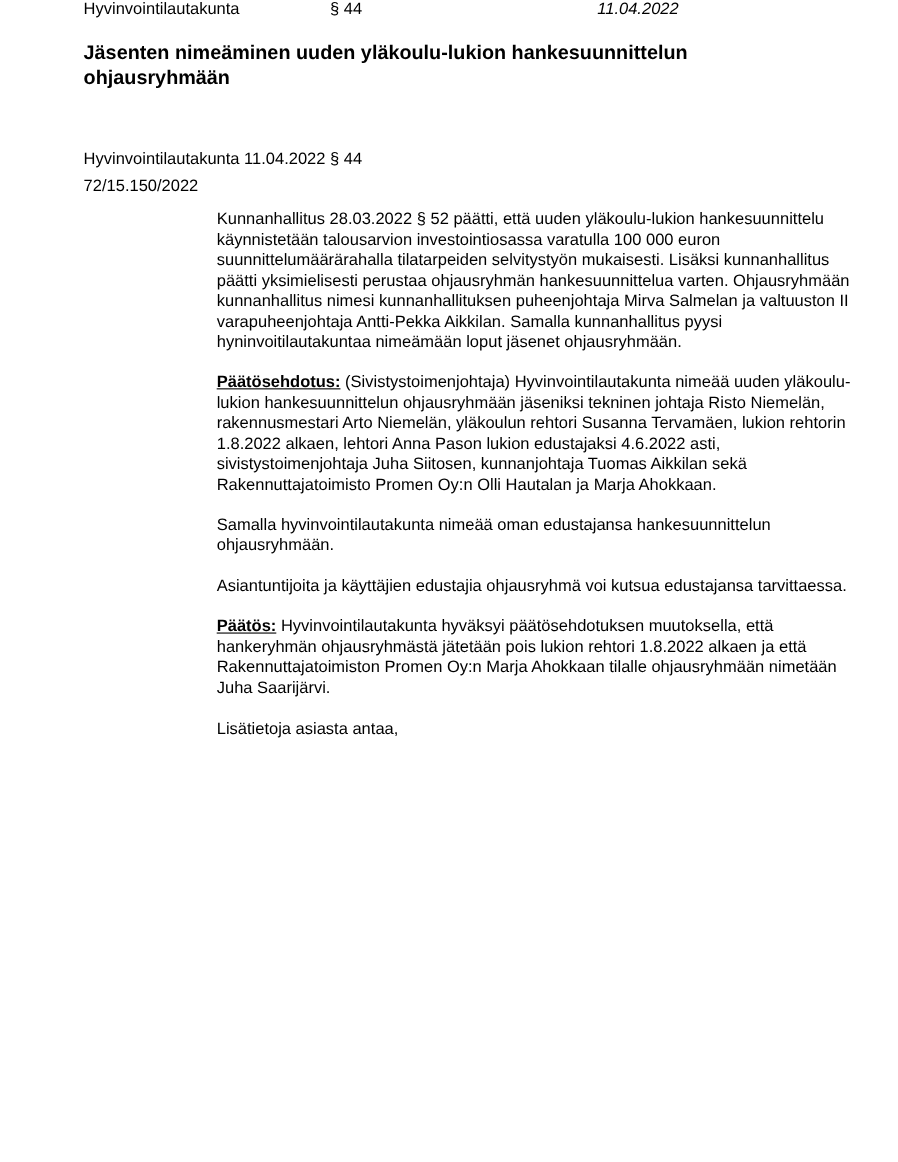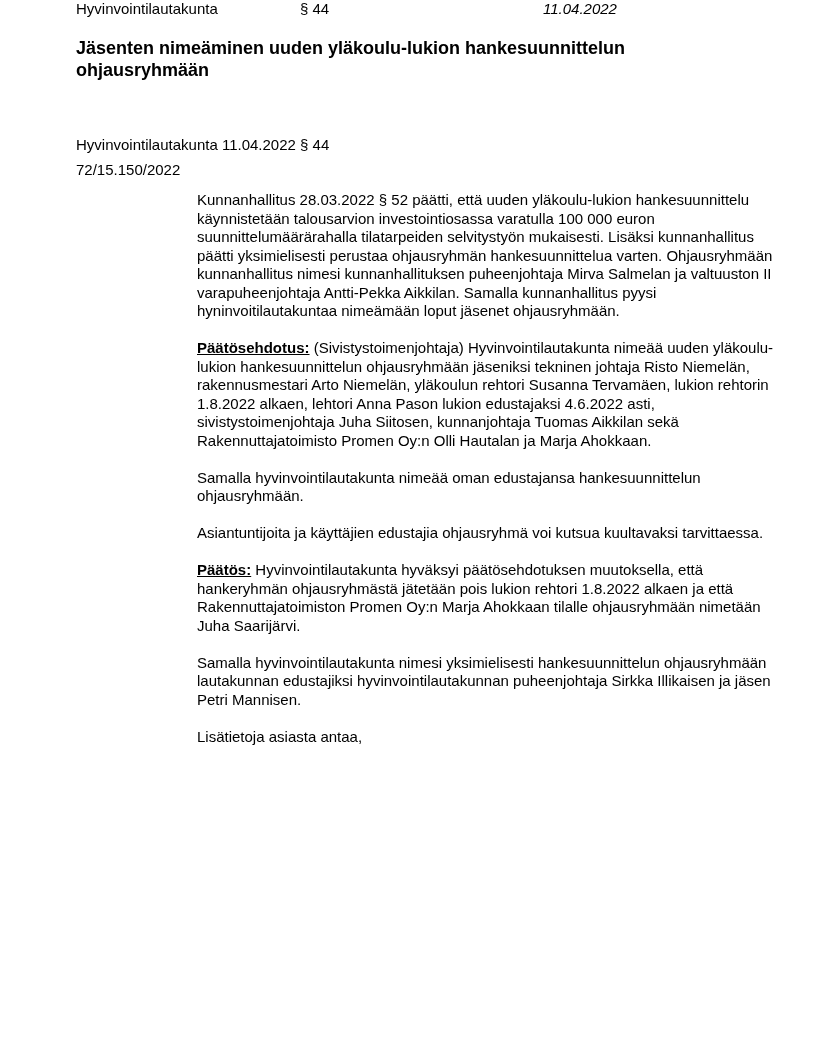--- a/index.html
+++ b/index.html
@@ -37,20 +37,19 @@
 <h1 class="title">Jäsenten nimeäminen uuden yläkoulu-lukion hankesuunnittelun ohjausryhmään</h1>
 
 <div class="ref">72/15.150/2022</div>
 
 <div class="meeting">Hyvinvointilautakunta 11.04.2022 § 44</div>
 
 <div class="body">
   <p>Kunnanhallitus 28.03.2022 § 52 päätti, että uuden yläkoulu-lukion hankesuunnittelu käynnistetään talousarvion investointiosassa varatulla 100 000 euron suunnittelumäärärahalla tilatarpeiden selvitystyön mukaisesti. Lisäksi kunnanhallitus päätti yksimielisesti perustaa ohjausryhmän hankesuunnittelua varten. Ohjausryhmään kunnanhallitus nimesi kunnanhallituksen puheenjohtaja Mirva Salmelan ja valtuuston II varapuheenjohtaja Antti-Pekka Aikkilan. Samalla kunnanhallitus pyysi hyninvoitilautakuntaa nimeämään loput jäsenet ohjausryhmään.</p>
   <p><span class="lbl">Päätösehdotus:</span><span> (Sivistystoimenjohtaja) Hyvinvointilautakunta nimeää  uuden yläkoulu-lukion hankesuunnittelun ohjausryhmään jäseniksi tekninen johtaja Risto Niemelän, rakennusmestari Arto Niemelän, yläkoulun rehtori Susanna Tervamäen, lukion rehtorin 1.8.2022 alkaen, lehtori Anna Pason lukion edustajaksi 4.6.2022 asti, sivistystoimenjohtaja Juha Siitosen, kunnanjohtaja Tuomas Aikkilan sekä Rakennuttajatoimisto Promen Oy:n Olli Hautalan ja Marja Ahokkaan.</span></p>
   <p>Samalla hyvinvointilautakunta nimeää oman edustajansa hankesuunnittelun ohjausryhmään.</p>
-  <p>Asiantuntijoita ja käyttäjien edustajia ohjausryhmä voi kutsua kuultavaksi tarvittaessa.</p>
+  <p>Asiantuntijoita ja käyttäjien edustajia ohjausryhmä voi kutsua edustajansa tarvittaessa.</p>
   <p><span class="lbl">Päätös:</span><span> Hyvinvointilautakunta hyväksyi päätösehdotuksen muutoksella, että hankeryhmän ohjausryhmästä jätetään pois lukion rehtori 1.8.2022 alkaen ja että Rakennuttajatoimiston Promen Oy:n Marja Ahokkaan tilalle ohjausryhmään nimetään Juha Saarijärvi.</span></p>
-  <p>Samalla hyvinvointilautakunta nimesi yksimielisesti hankesuunnittelun ohjausryhmään lautakunnan edustajiksi hyvinvointilautakunnan puheenjohtaja Sirkka Illikaisen ja jäsen Petri Mannisen.</p>
   <p>
     <span>Lisätietoja asiasta antaa,</span><br>
     <br>
   </p>
 </div>
 
 </body></html>

